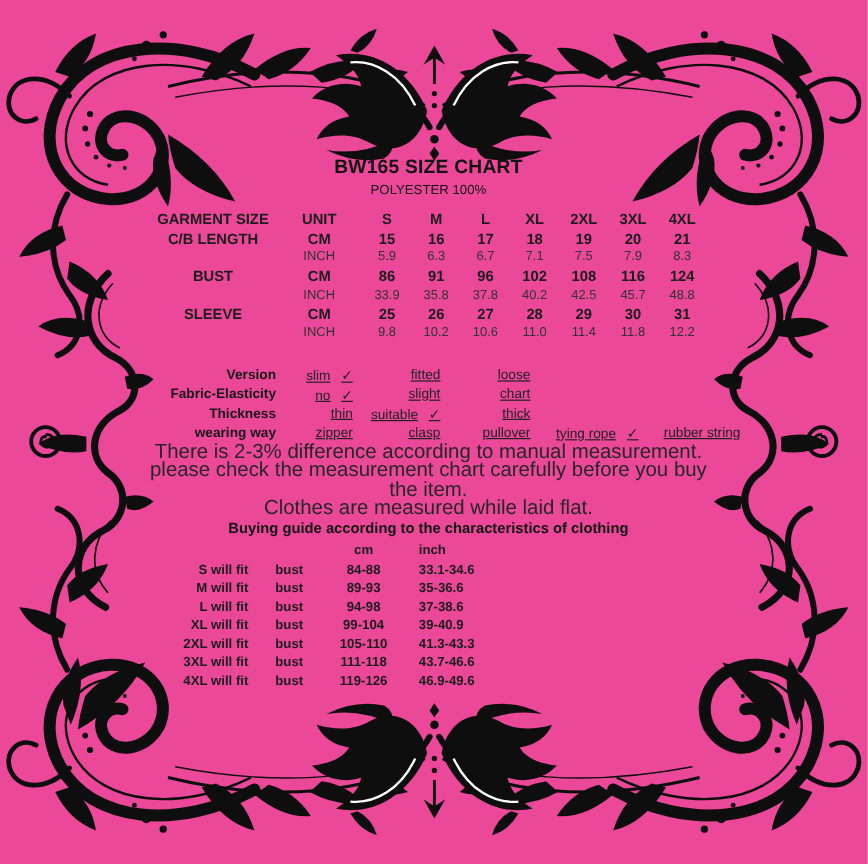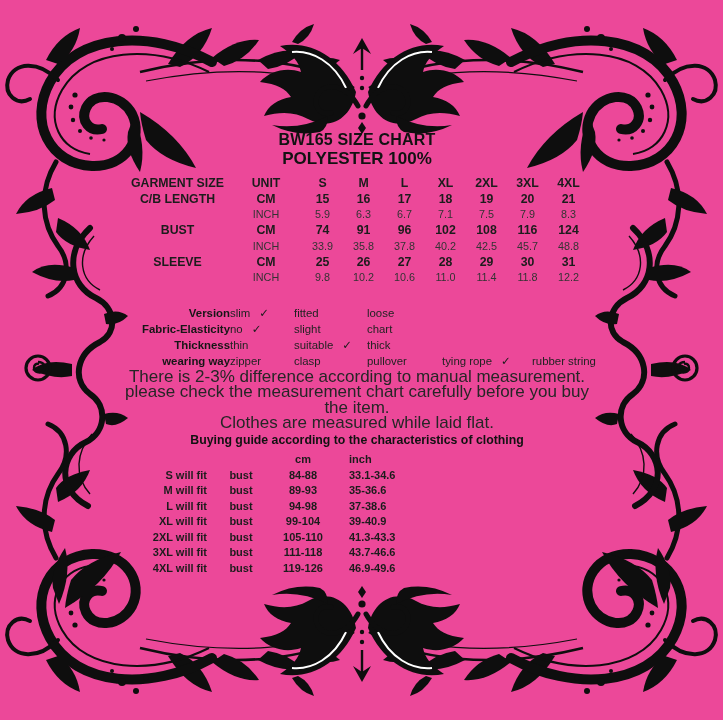--- a/index.html
+++ b/index.html
@@ -5,30 +5,30 @@
   html,body { margin:0; padding:0; }
   .page {
     position:relative; width:723px; height:720px;
     background:#ec4899; overflow:hidden;
     font-family:"Liberation Sans", sans-serif;
     color:#1c1c1c;
   }
   .border-art { position:absolute; inset:0; pointer-events:none; }
   .content { position:absolute; left:125px; top:131px; width:464px; }
   .title { font-size:16px; font-weight:700; line-height:18px; text-align:center; color:#121212; letter-spacing:0.2px; }
-  .subtitle { font-size:17px; font-weight:700; text-align:center; margin-top:4px; line-height:12px; color:#121212; }
+  .subtitle { font-size:11px; font-weight:400; text-align:center; margin-top:4px; line-height:12px; color:#121212; }
 
   .sgrid { display:grid; grid-template-columns:105px 72px repeat(7,41px); grid-auto-rows:15.8px; margin-top:10px; align-items:center; }
   .sc-cell { text-align:center; font-size:12.3px; font-weight:700; color:#1c1c1c; line-height:1; white-space:nowrap; }
   .sc-cell.left { text-align:center; }
   .sc-cell.small { font-weight:400; font-size:10.8px; color:#333333; }
 
   .agrid { display:grid; grid-template-columns:105px 64px 73px 75px 90px 85px; grid-auto-rows:16px; margin-top:19px; align-items:center; font-size:11.4px; }
   .at-lbl { font-weight:700; text-align:right; color:#161616; white-space:nowrap; }
-  .at-val { text-align:left; font-weight:400; color:#222; white-space:nowrap; }
+  .at-val { text-align:right; font-weight:400; color:#222; white-space:nowrap;text-decoration:underline; }
   .chk { margin-left:9px; font-size:11.5px; color:#1c1c1c; }
 
   .notes { margin-top:0; text-align:center; font-size:17px; color:#262626; line-height:15.5px; }
   .buy-title { font-weight:700; font-size:12.3px; color:#111; margin-top:1px; text-align:center; line-height:16px; }
 
   .bgrid { display:grid; grid-template-columns:86px 60px 64px 110px; grid-auto-rows:15.5px; margin-top:4px; font-size:11px; font-weight:700; color:#1c1c1c; align-items:center; }
   .bg-size { text-align:right; padding-right:4px; white-space:nowrap; }
   .bg-measure { text-align:center; }
   .bg-cm { text-align:center; }
   .bg-inch { text-align:left; padding-left:14px; }
@@ -143,21 +143,21 @@
         <div class="sc-cell small">INCH</div>
         <div class="sc-cell small">5.9</div>
         <div class="sc-cell small">6.3</div>
         <div class="sc-cell small">6.7</div>
         <div class="sc-cell small">7.1</div>
         <div class="sc-cell small">7.5</div>
         <div class="sc-cell small">7.9</div>
         <div class="sc-cell small">8.3</div>
         <div class="sc-cell left">BUST</div>
         <div class="sc-cell">CM</div>
-        <div class="sc-cell">74</div>
+        <div class="sc-cell">86</div>
         <div class="sc-cell">91</div>
         <div class="sc-cell">96</div>
         <div class="sc-cell">102</div>
         <div class="sc-cell">108</div>
         <div class="sc-cell">116</div>
         <div class="sc-cell">124</div>
         <div class="sc-cell left"></div>
         <div class="sc-cell small">INCH</div>
         <div class="sc-cell small">33.9</div>
         <div class="sc-cell small">35.8</div>

